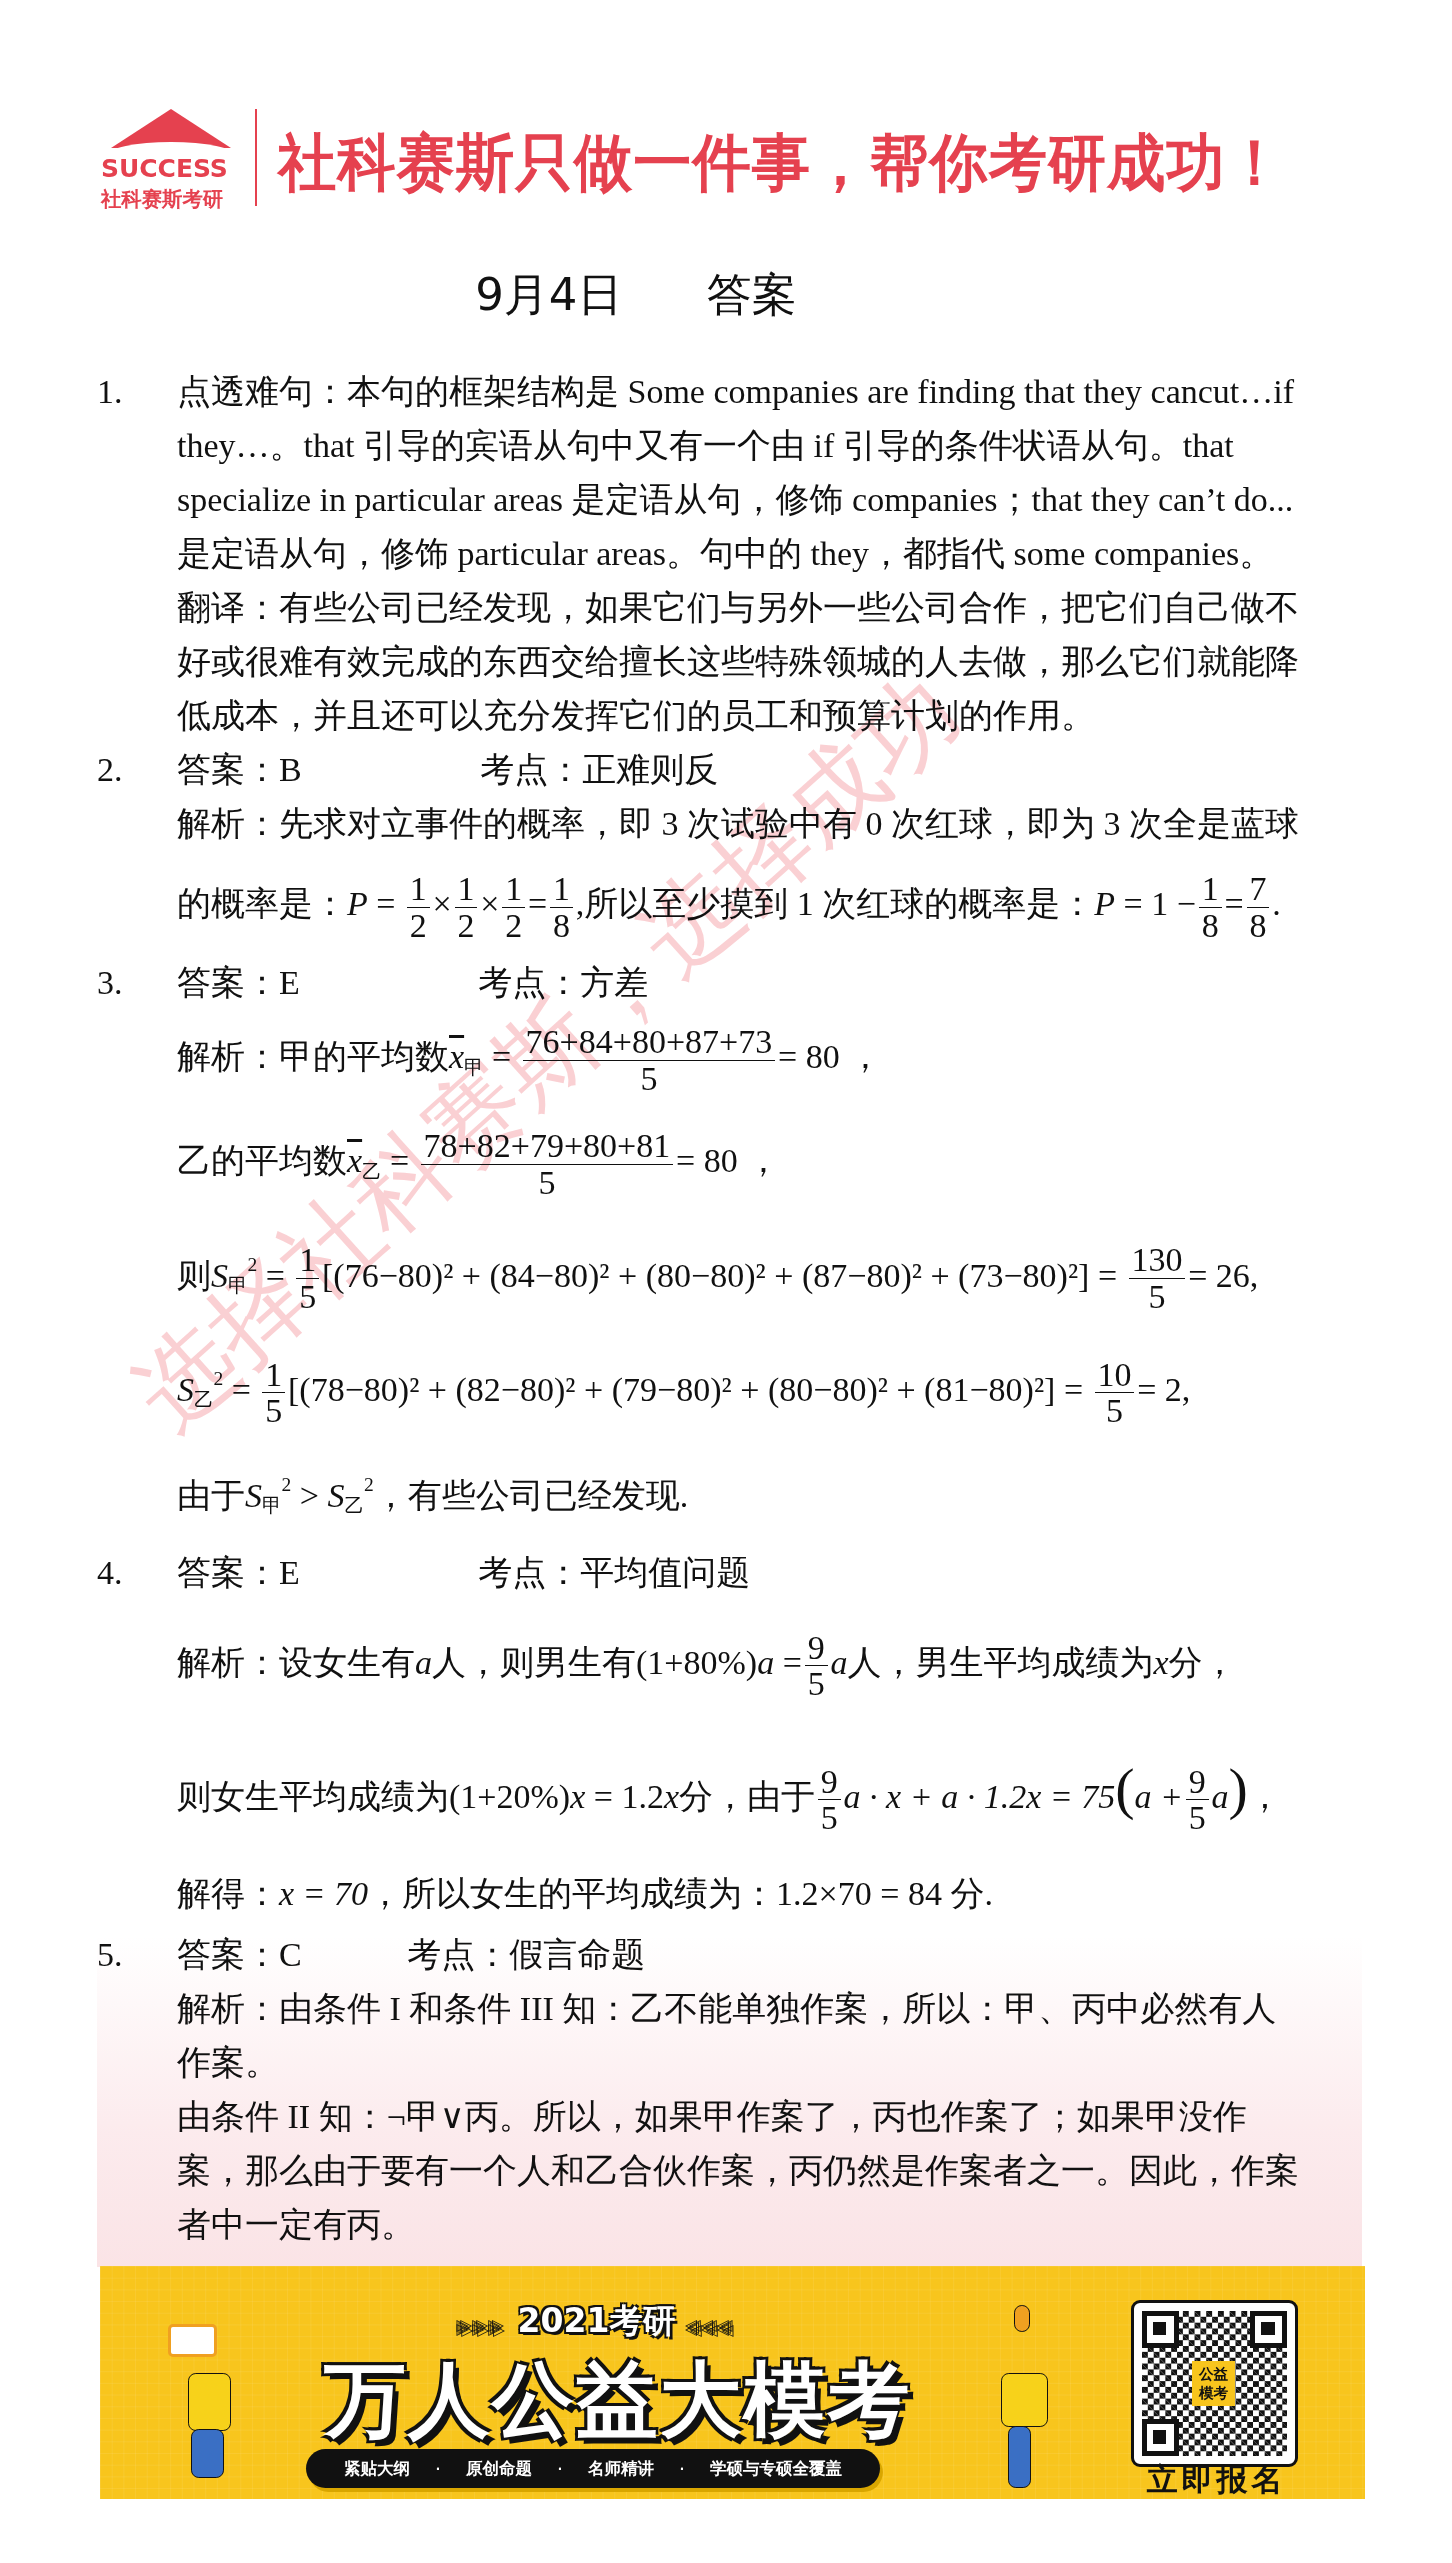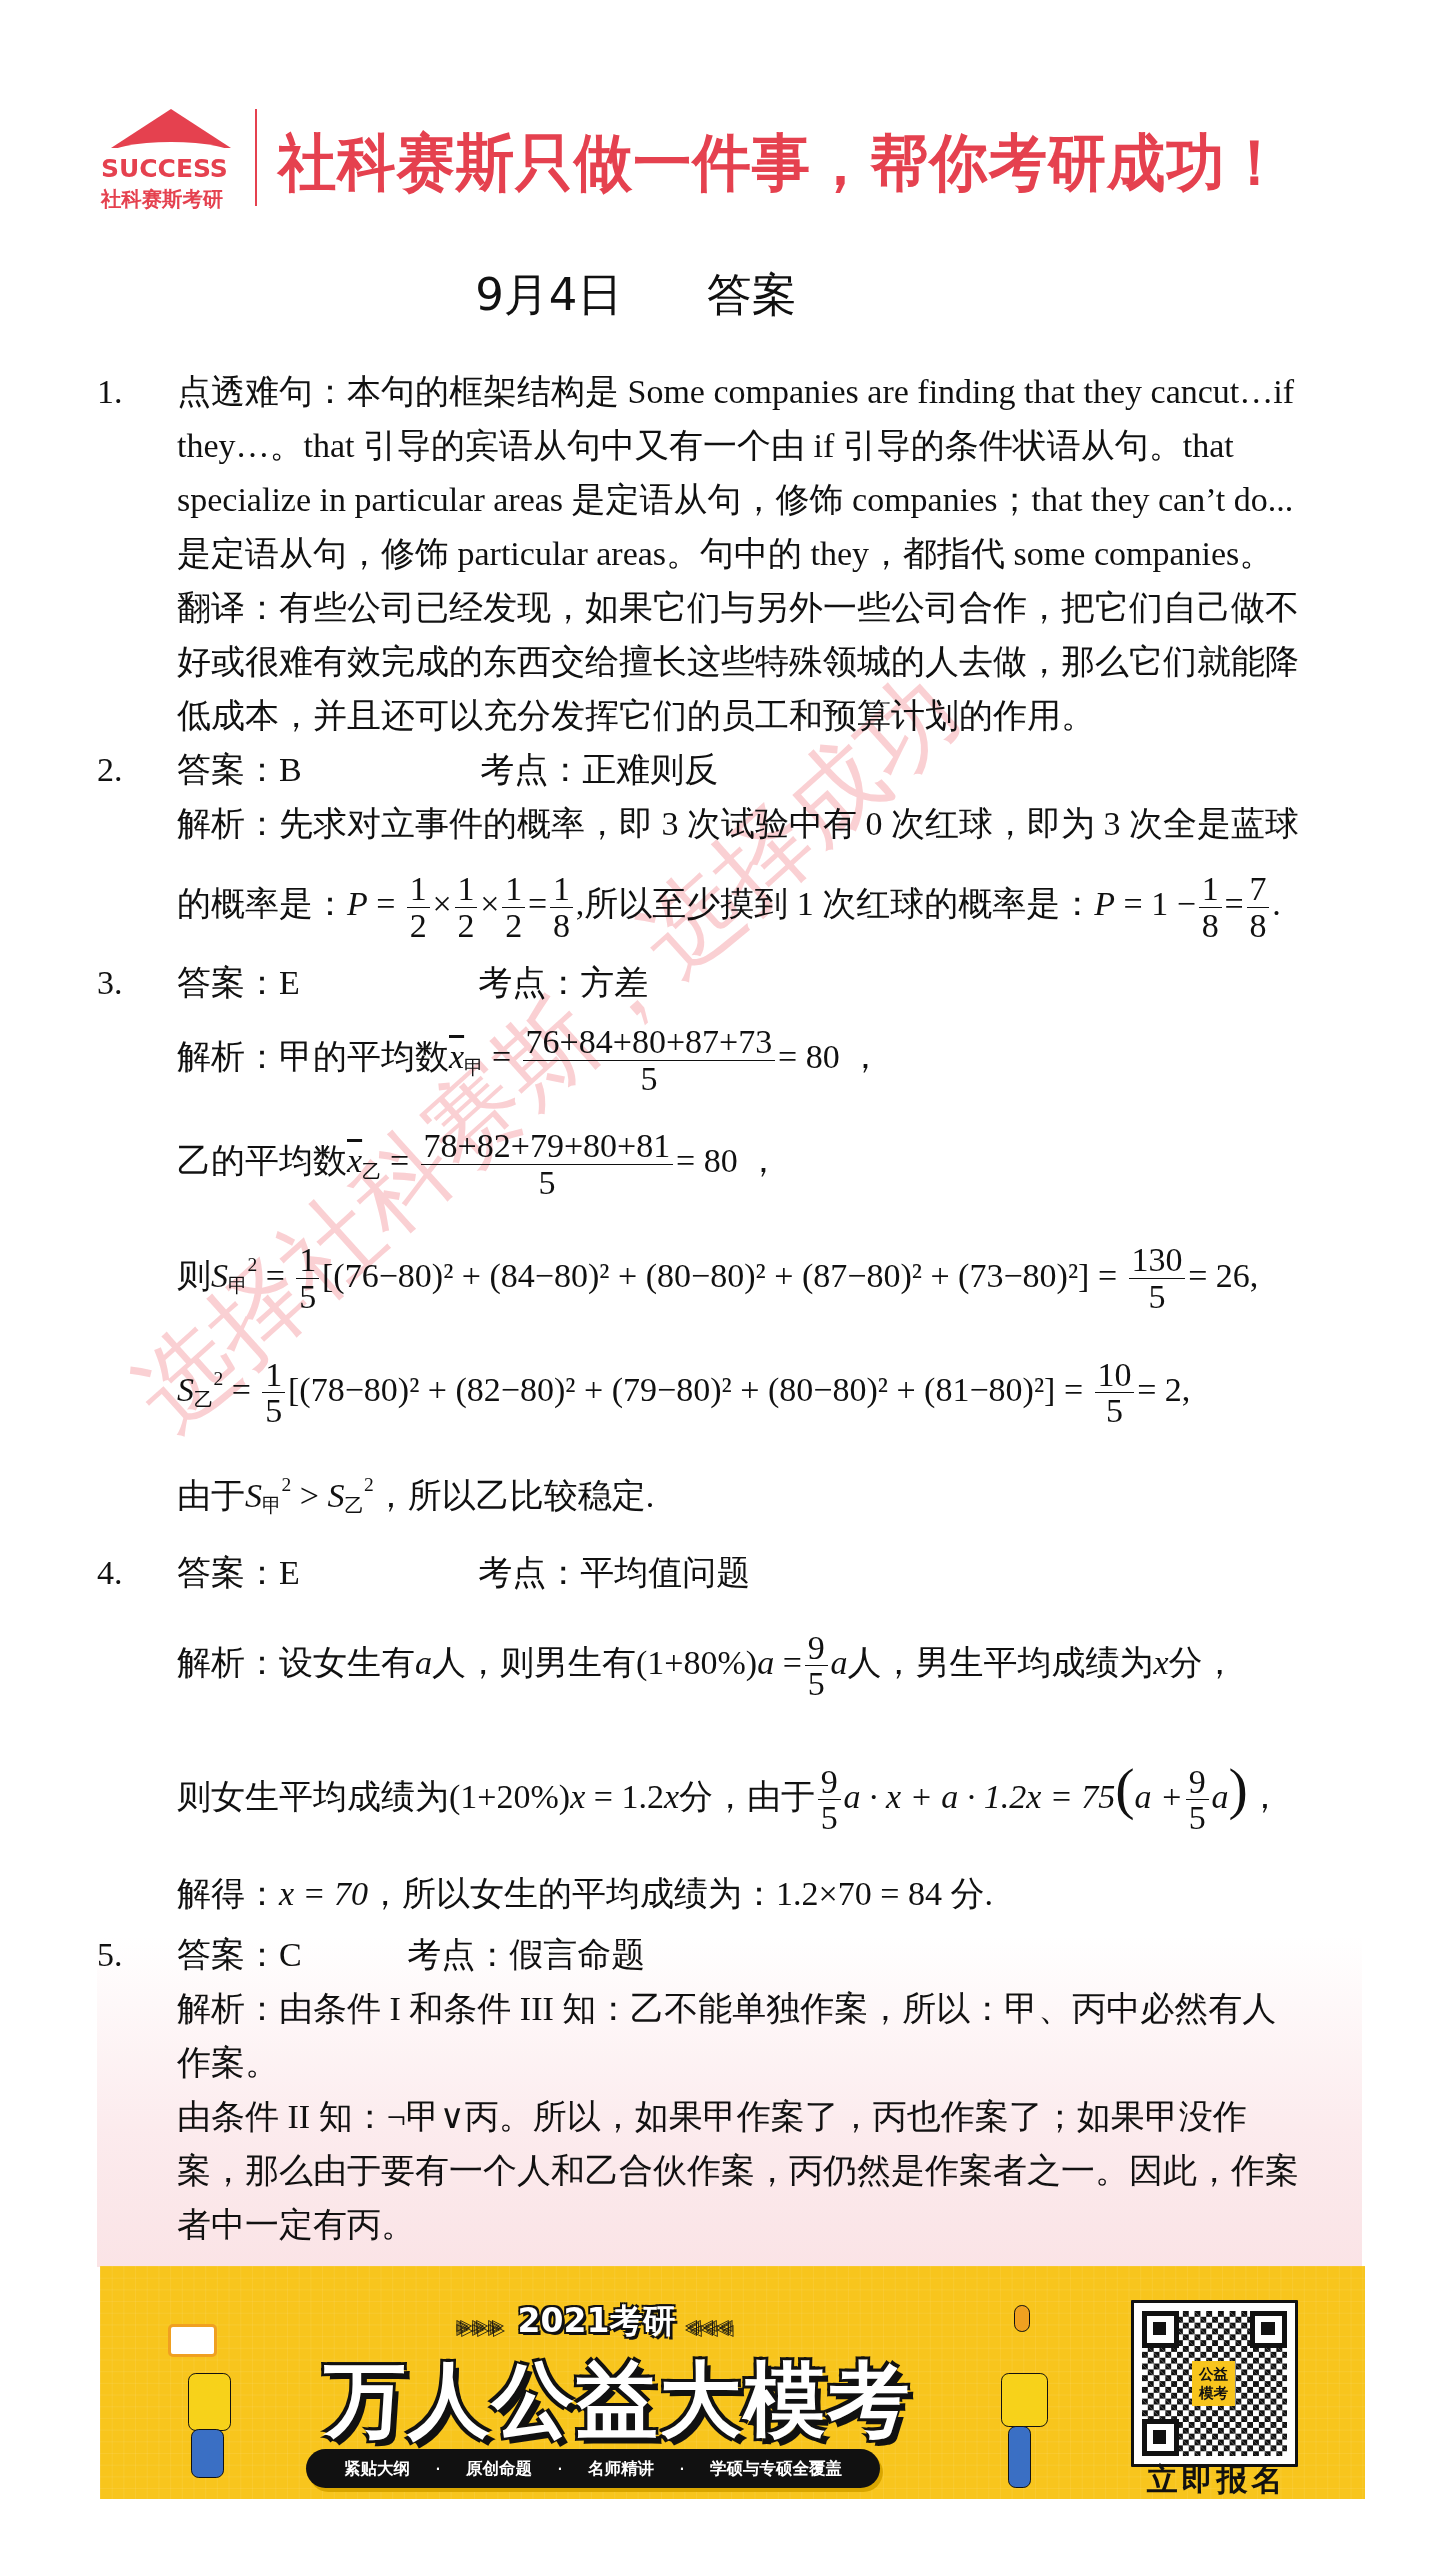--- a/index.html
+++ b/index.html
@@ -60,21 +60,21 @@
     font-size: 82px; color: #fff; white-space: nowrap; letter-spacing: 1.9px;
     text-shadow: -2.9px -2.9px 0 #111, 2.9px -2.9px 0 #111, -2.9px 2.9px 0 #111, 5.8px 5.8px 0 #111; }
   .banner .pill { position: absolute; left: 206px; top: 183px; width: 574px; height: 39px; background: #111; border-radius: 21.4px;
     box-shadow: 2.9px 3.9px 0 #d9a600; display: flex; align-items: center; justify-content: space-around; padding: 16px 25px;
     font-family: "DejaVu Sans", sans-serif; font-weight: bold; font-size: 16.5px; color: #fff; }
   .banner .dot { font-size: 11.7px; }
   .figure-l { position: absolute; left: 68px; top: 58px; width: 88px; height: 156px; }
   .figure-r { position: absolute; left: 885px; top: 39px; width: 78px; height: 185px; }
   .tablet { position: absolute; left: 0; top: 0; width: 49px; height: 33px; background: #fff; border: 3.9px solid #f0a020; border-radius: 4.9px; }
   .body-shape { position: absolute; border-radius: 7.8px; }
-  .qr { position: absolute; left: 1031px; top: 34px; width: 167px; height: 167px; background: #fff; border: 3.9px solid #111; border-radius: 1px; overflow: hidden; }
+  .qr { position: absolute; left: 1031px; top: 34px; width: 167px; height: 167px; background: #fff; border: 3.9px solid #111; border-radius: 9px; overflow: hidden; }
   .qr .grid { position: absolute; inset: 7.8px;
     background-image: linear-gradient(45deg, #111 25%, transparent 25%, transparent 75%, #111 75%), linear-gradient(45deg, #111 25%, transparent 25%, transparent 75%, #111 75%);
     background-size: 11.7px 11.7px; background-position: 0 0, 5.8px 5.8px; }
   .qr .finder { position: absolute; width: 37px; height: 37px; border: 5.8px solid #111; background: #fff; }
   .qr .finder::after { content: ""; position: absolute; left: 5.8px; top: 5.8px; width: 13.6px; height: 13.6px; background: #111; }
   .qr .center-badge { position: absolute; left: 58px; top: 58px; width: 43px; height: 45px; background: #f8c51d;
     font-family: "DejaVu Serif", serif; font-weight: bold; font-size: 14.6px; line-height: 19.5px; text-align: center; color: #111; padding-top: 2.9px; }
   .signup { position: absolute; left: 1031px; top: 193px; width: 171px; text-align: center;
     font-family: "DejaVu Sans", sans-serif; font-weight: bold; font-size: 31px; color: #111; letter-spacing: 3.9px; }
 </style>
@@ -148,21 +148,21 @@
       = <span class="frac"><span class="n">130</span><span class="d">5</span></span><span>= 26,</span>
     </div>
     <div class="line tall" style="line-height:93px">
       <span class="math">S</span><span class="sub">乙</span><span class="sup">2</span>
       = <span class="frac"><span class="n">1</span><span class="d">5</span></span><span>[(78−80)² + (82−80)² + (79−80)² + (80−80)² + (81−80)²]</span>
       = <span class="frac"><span class="n">10</span><span class="d">5</span></span><span>= 2,</span>
     </div>
     <div class="line" style="line-height:78px">
       <span>由于</span><span class="math">S</span><span class="sub">甲</span><span class="sup">2</span>
       <span>&gt;</span>
-      <span class="math">S</span><span class="sub">乙</span><span class="sup">2</span><span>，所以乙比较稳定.</span>
+      <span class="math">S</span><span class="sub">乙</span><span class="sup">2</span><span>，有些公司已经发现.</span>
     </div>
   </div>
 
   <div class="q">
     <span class="num">4.</span>
     <div class="line">
       <span>答案：E</span><span class="gap"></span>
       <span>考点：平均值问题</span>
     </div>
     <div class="line xtall">

